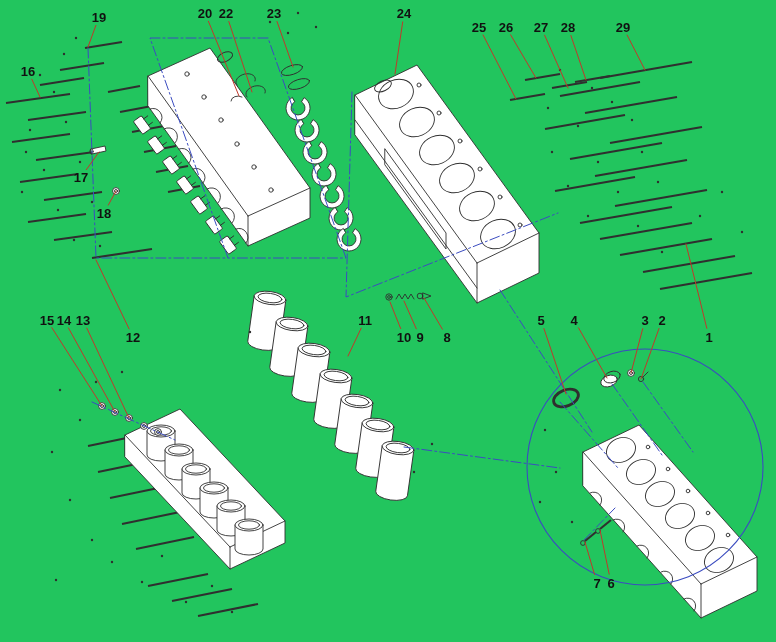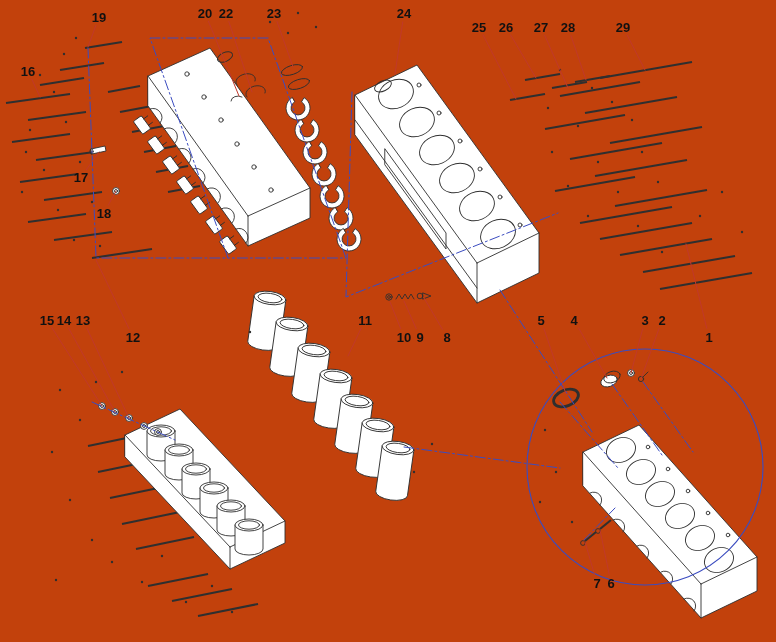--- a/index.html
+++ b/index.html
@@ -1,16 +1,16 @@
 <!DOCTYPE html>
 <html style="--outline: #2f2f2f; --leader: #c0392b; --construction: #3b4cc0; --label: #111111;"><head>
 <meta charset="utf-8">
 <style>
   html,body{margin:0;padding:0;background:#fff}
-  .stage{position:relative;width:776px;height:642px;background:#c2410c;overflow:hidden}
+  .stage{position:relative;width:776px;height:642px;background:#22c55e;overflow:hidden}
   svg{display:block}
   #art *{stroke:var(--outline,#2f2f2f);stroke-width:.9;fill:none;stroke-linecap:round;stroke-linejoin:round}
   #art .fillw{fill:#fff}
   #art .stud{stroke-width:2.1;stroke-linecap:butt}
   #art .thick{stroke-width:2.8}
   #art .dot{fill:#2f2f2f;stroke:none}
   #art .construction, #art .construction *{stroke:var(--construction,#3b4cc0);stroke-width:1;stroke-dasharray:10 3 2 3;fill:none}
   #art .detail-circle{stroke:var(--construction,#3b4cc0);stroke-width:1.1;stroke-dasharray:none;fill:none}
   #leader-lines line{stroke:var(--leader,#c0392b);stroke-width:1;stroke-dasharray:none}
   #callout-labels text{font:bold 13px "Liberation Sans",sans-serif;fill:var(--label,#111);stroke:none;text-anchor:middle}

